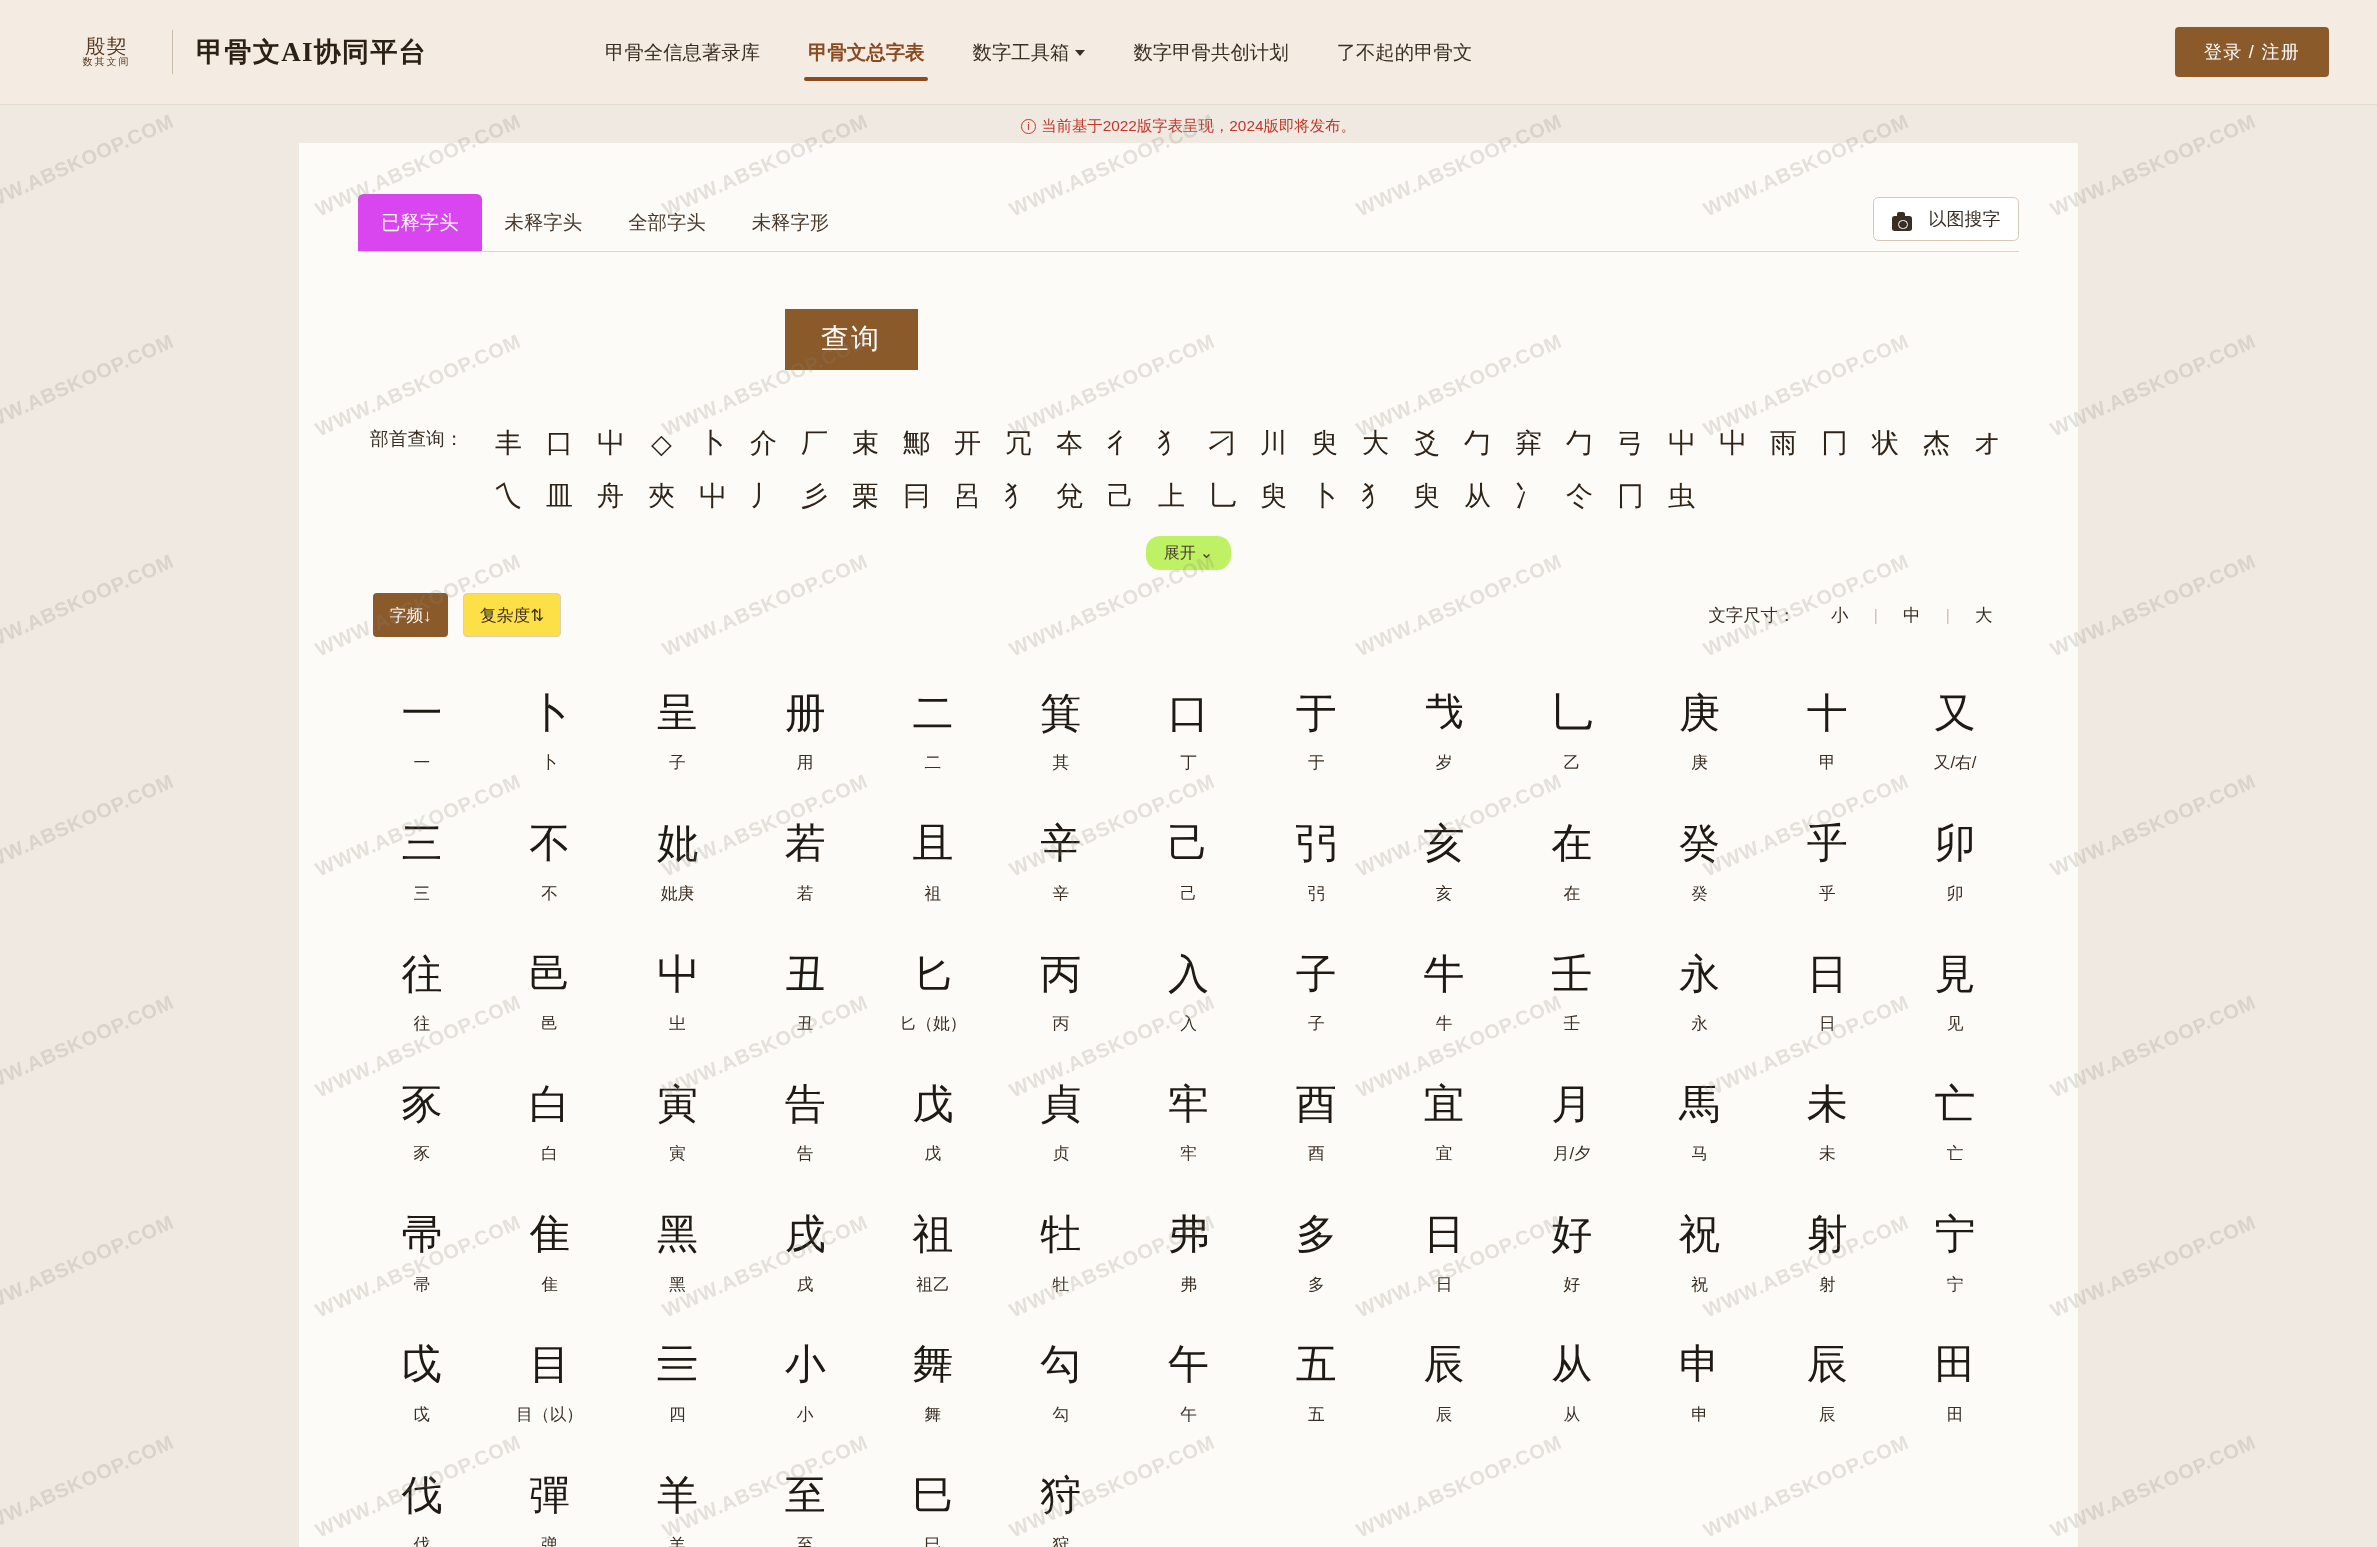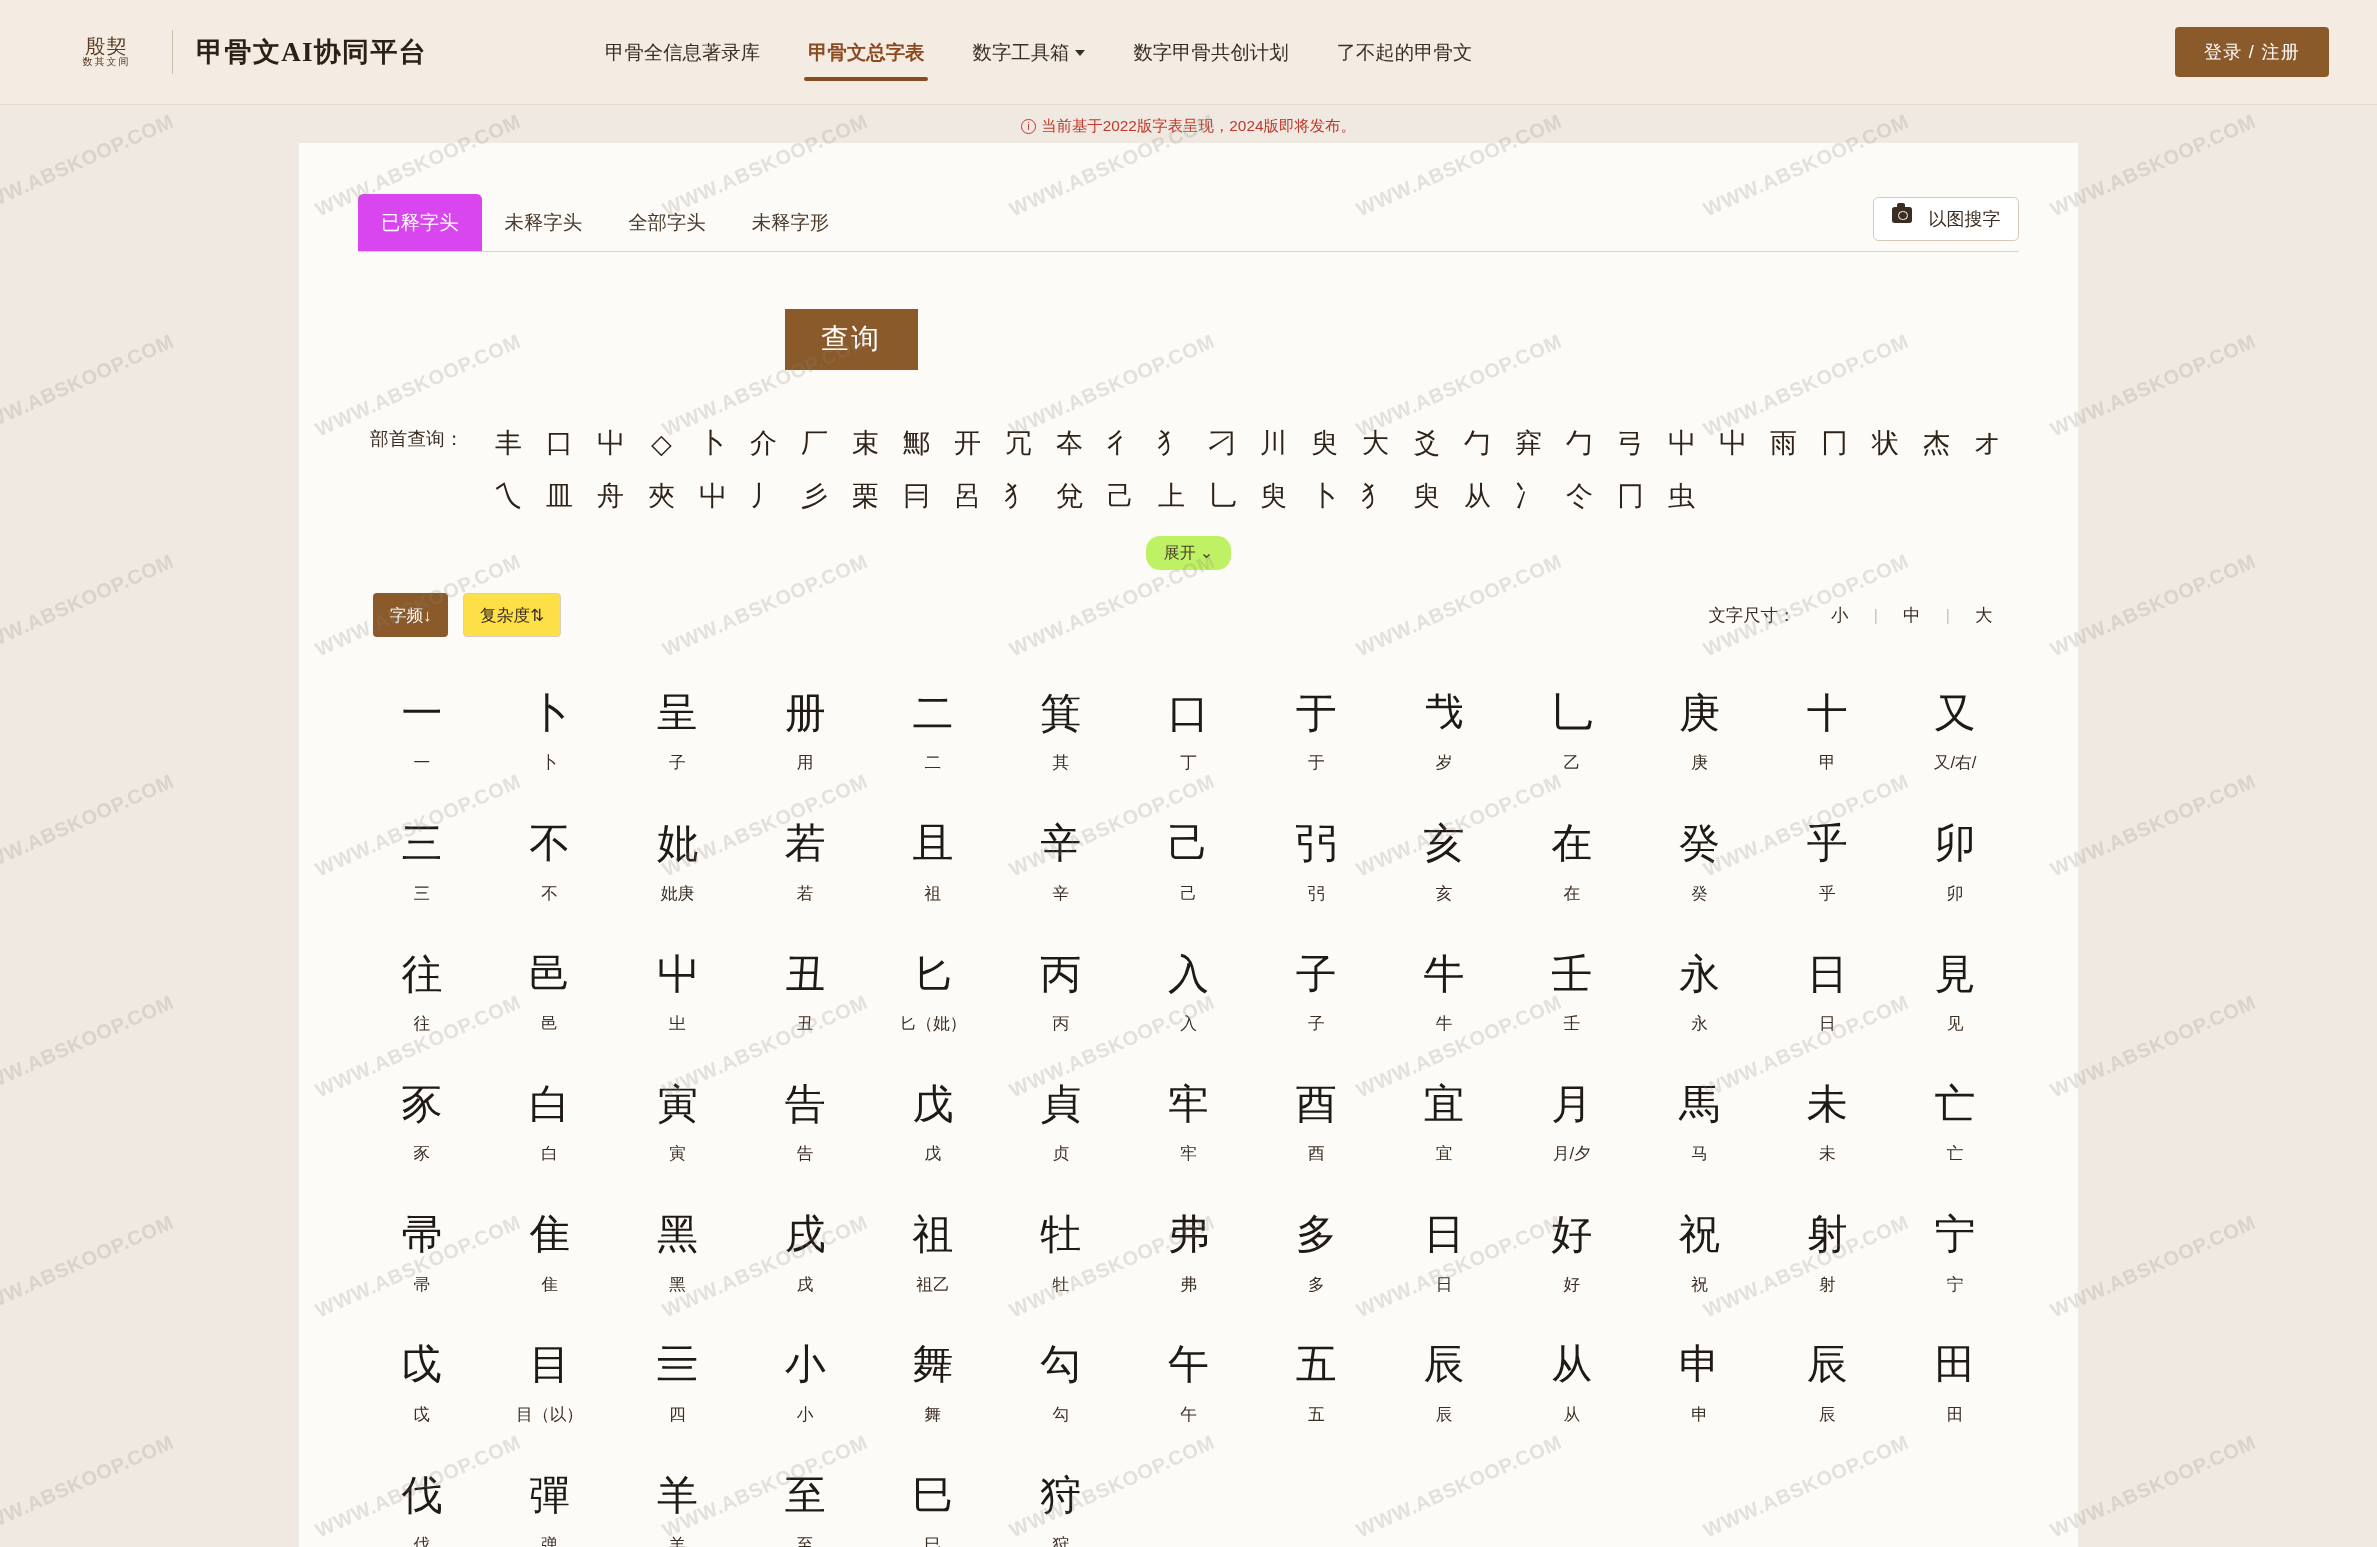--- a/index.html
+++ b/index.html
@@ -171,21 +171,21 @@
   }
   .tab.active {
     background: #d946ef;
     color: #fff;
     border-radius: 5.3px 5.3px 0 0;
   }
   .img-search-btn {
     margin-left: auto;
     margin-bottom: 9.3px;
     display: flex;
-    align-items: flex-start;
+    align-items: flex-end;
     gap: 17px;
     border: 0.7px solid #d6c9b8;
     border-radius: 5.3px;
     background: #fff;
     padding: 9.3px 17.4px;
     font-size: 18px;
     color: #3a2d22;
     cursor: pointer;
   }
   .cam-icon {

